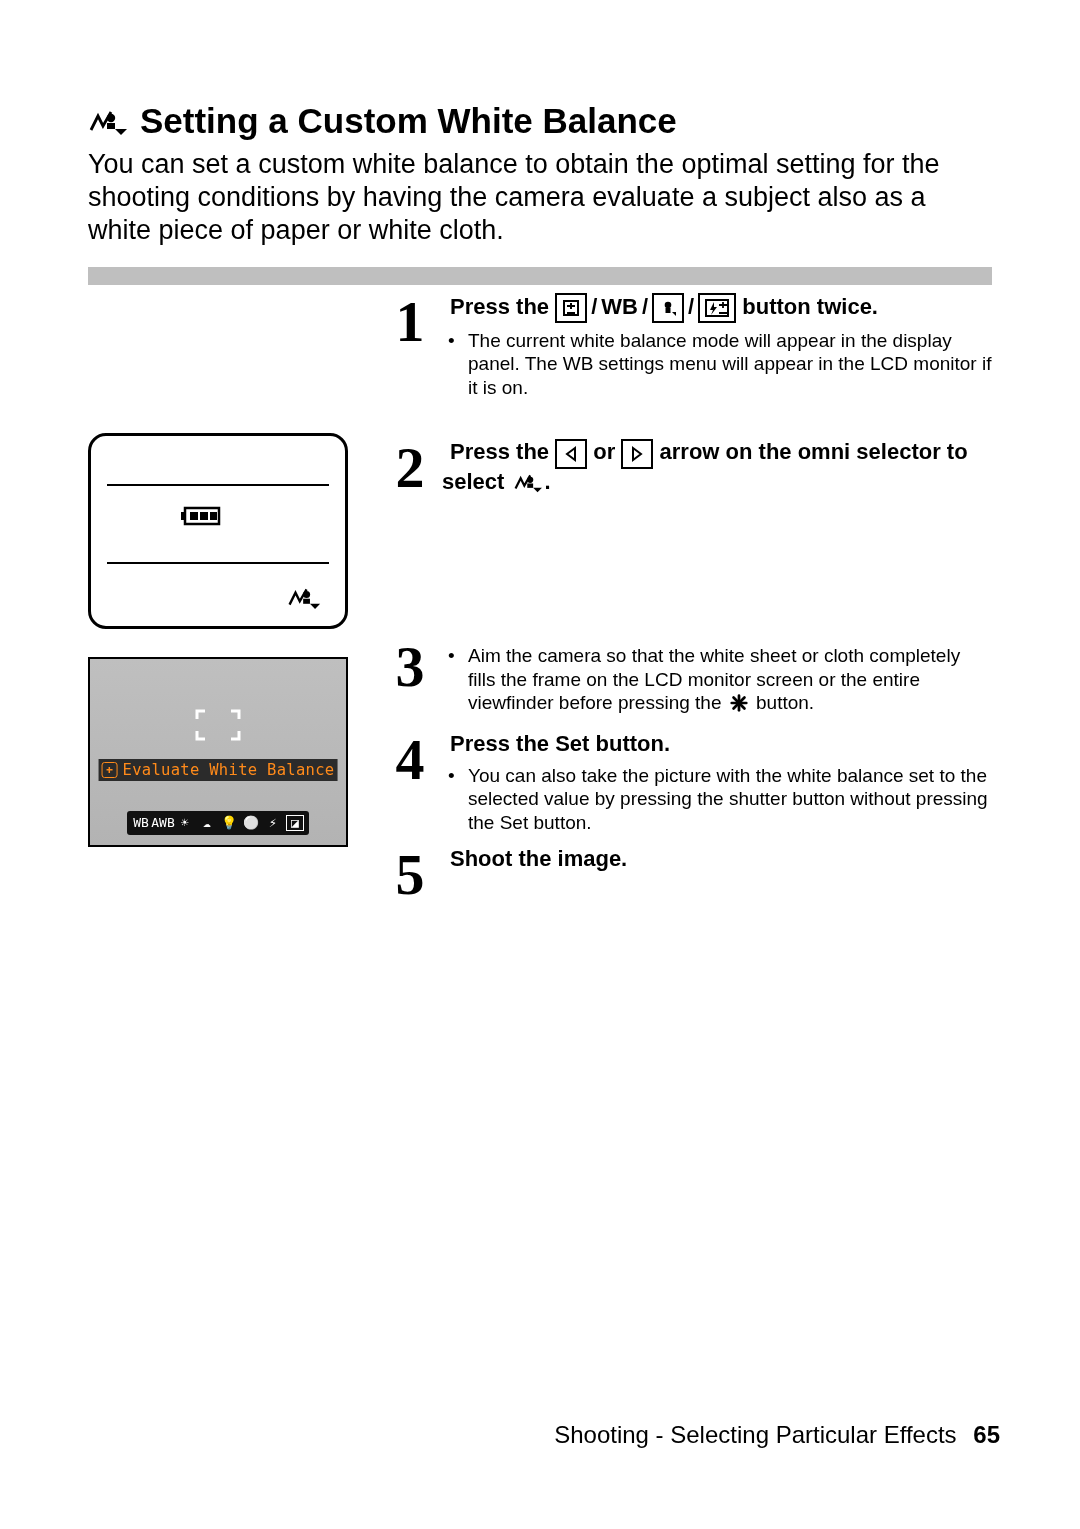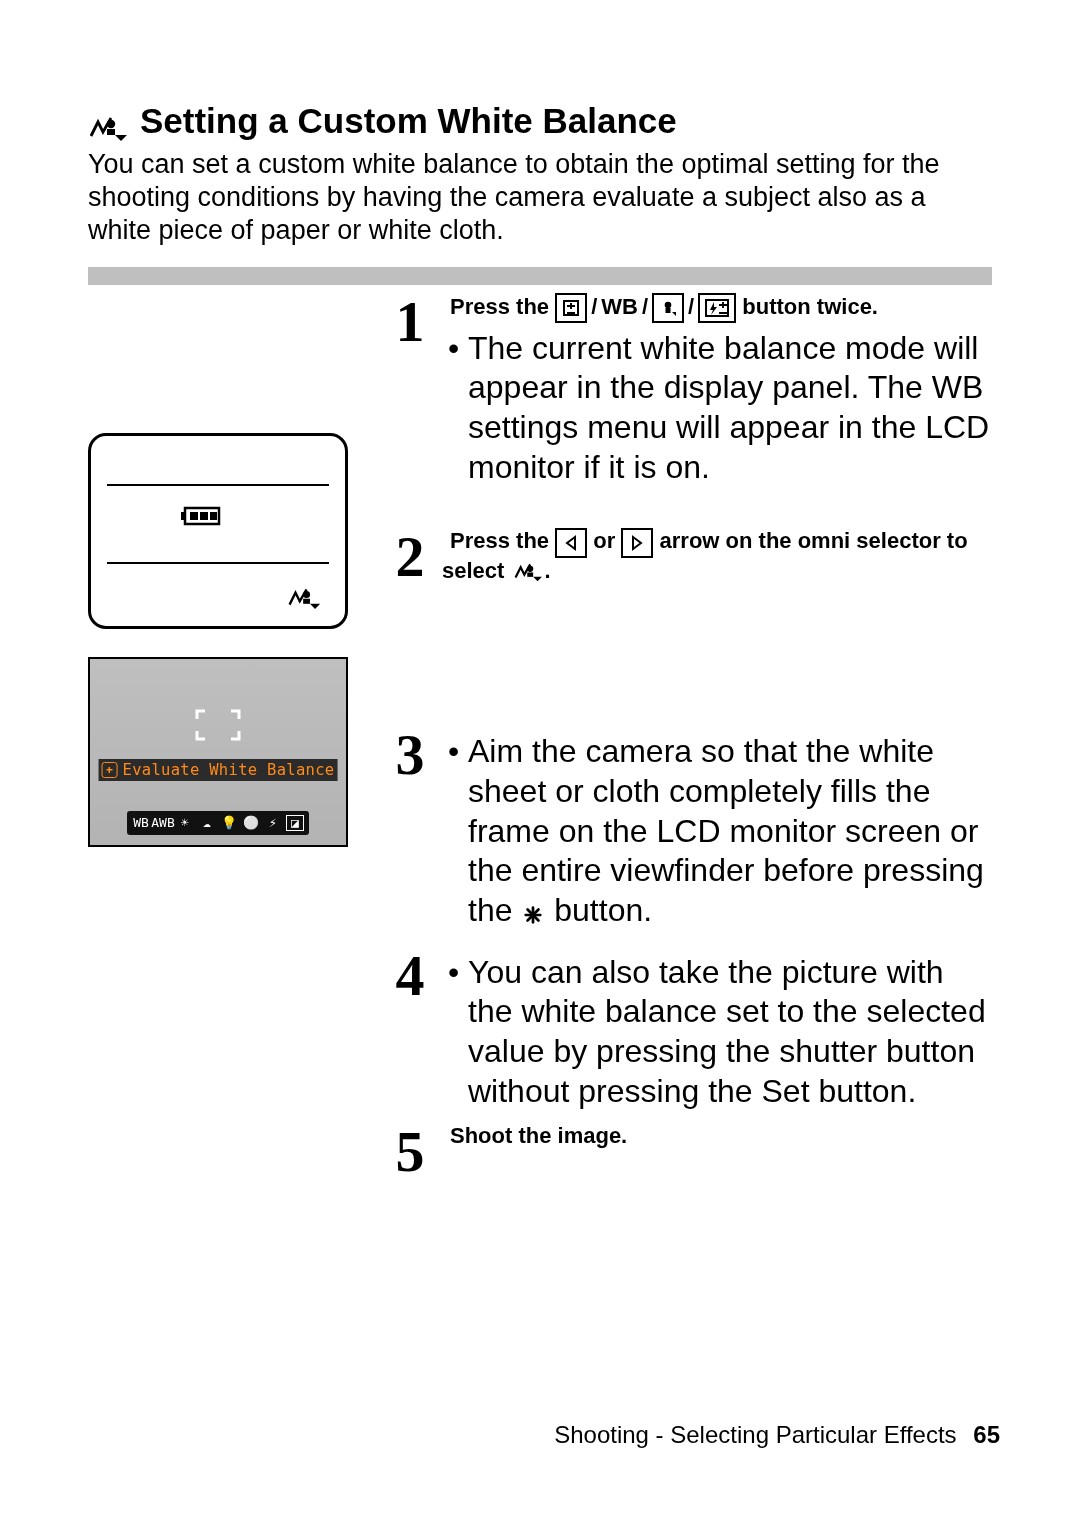--- a/index.html
+++ b/index.html
@@ -19,21 +19,21 @@
     width: 1080px;
     height: 1529px;
     padding: 100px 88px 0 88px;
   }
   h2.title {
     margin: 0 0 6px 0;
     font-size: 35px;
     font-weight: 700;
     line-height: 1.2;
     display: flex;
-    align-items: flex-end;
+    align-items: center;
     gap: 12px;
   }
   .wb-icon svg { display:block; }
   p.intro {
     margin: 2px 0 20px 0;
     font-size: 27px;
     line-height: 1.22;
     font-weight: 400;
   }
   .greybar {
@@ -160,21 +160,21 @@
     display:inline-flex; align-items:center; justify-content:center;
     border:2.5px solid #000; width:28px; height:26px;
     font-size:15px; font-weight:700;
     vertical-align:-4px;
   }
   .kboxw { width:34px; }
   ul.sub {
     margin:6px 0 0 0;
     padding:0 0 0 26px;
     list-style:none;
-    font-size:32px;
+    font-size:19px;
     line-height:1.24;
   }
   ul.sub > li { position:relative; margin-bottom:2px; }
   ul.sub > li:before {
     content:"•"; position:absolute; left:-20px; top:0;
   }
   .inline-icon { display:inline-block; vertical-align:-4px; margin:0 2px; }
   .footer {
     position:absolute;
     bottom:80px; right:80px;
@@ -341,20 +341,21 @@
               </span>
               <span> button.</span>
             </li>
           </ul>
         </div>
       </div>
 
       <div class="step">
         <div class="num">4</div>
         <div class="stepbody">
+          <p class="lead">Press the Set button.</p>
           <ul class="sub">
             <li>You can also take the picture with the white balance set to the selected value by pressing the shutter button without pressing the Set button.</li>
           </ul>
         </div>
       </div>
 
       <div class="step">
         <div class="num">5</div>
         <div class="stepbody">
           <p class="lead">Shoot the image.</p>

